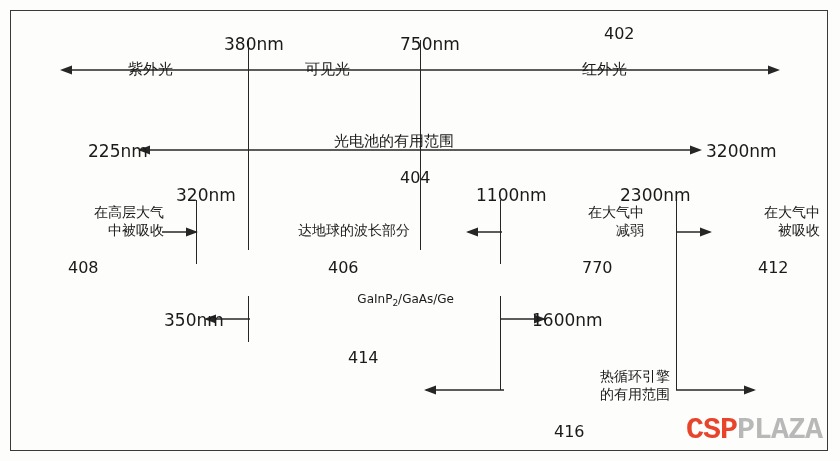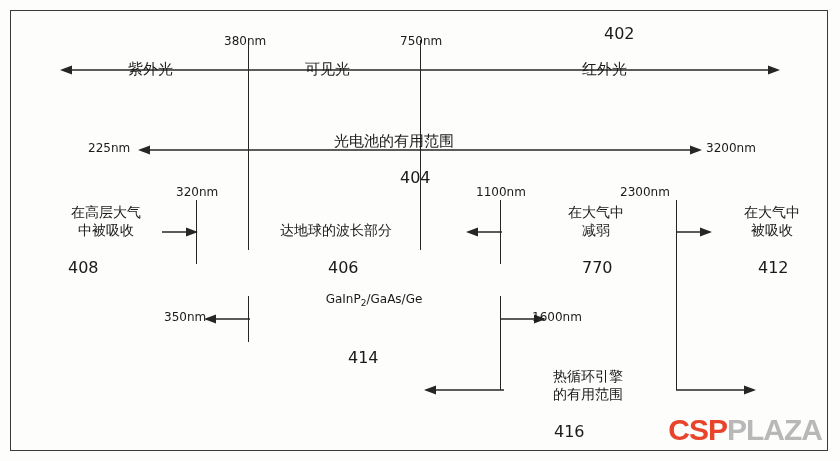--- a/index.html
+++ b/index.html
@@ -33,48 +33,48 @@
     position: absolute;
     color: #1a1a1a;
     white-space: nowrap;
     line-height: 1.25;
   }
   .cjk {
     font-family: "DejaVu Sans", sans-serif;
   }
   .num {
     font-family: "DejaVu Sans", sans-serif;
-    font-size: 12px;
+    font-size: 17px;
   }
   .ref {
     font-family: "DejaVu Sans", sans-serif;
     font-size: 16px;
     color: #1a1a1a;
   }
   .big {
     font-size: 15px;
   }
   .mid {
     font-size: 14px;
   }
   .small {
     font-size: 12px;
   }
   .centered {
-    text-align: center;
+    text-align: right;
   }
   svg.arrow {
     position: absolute;
     overflow: visible;
   }
   .wm {
     position: absolute;
     right: 18px;
     bottom: 14px;
-    font-family: Liberation Sans, sans-serif;
+    font-family: Liberation Mono, monospace;
     font-size: 30px;
     font-weight: bold;
     letter-spacing: -1px;
   }
   .wm .c { color: #e8442c; }
   .wm .l { color: #b8b8b8; }
   .sub {
     font-size: 9px;
     vertical-align: sub;
   }

